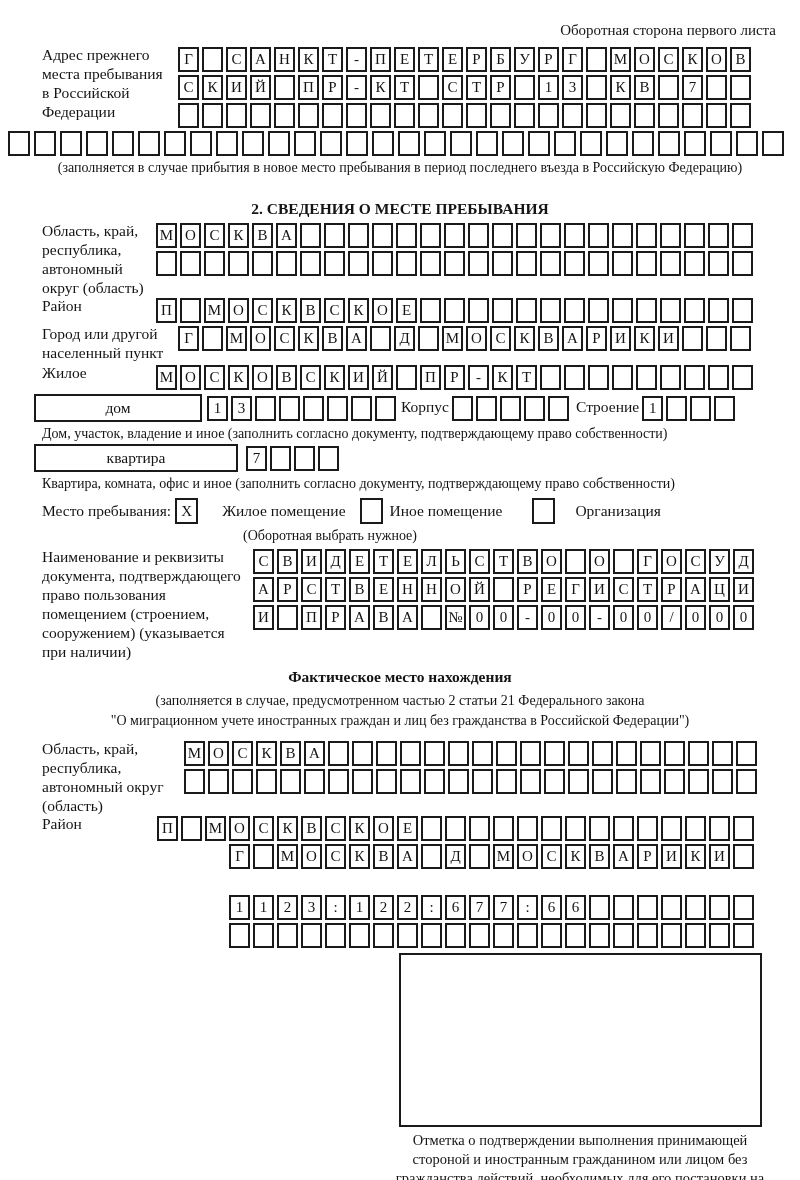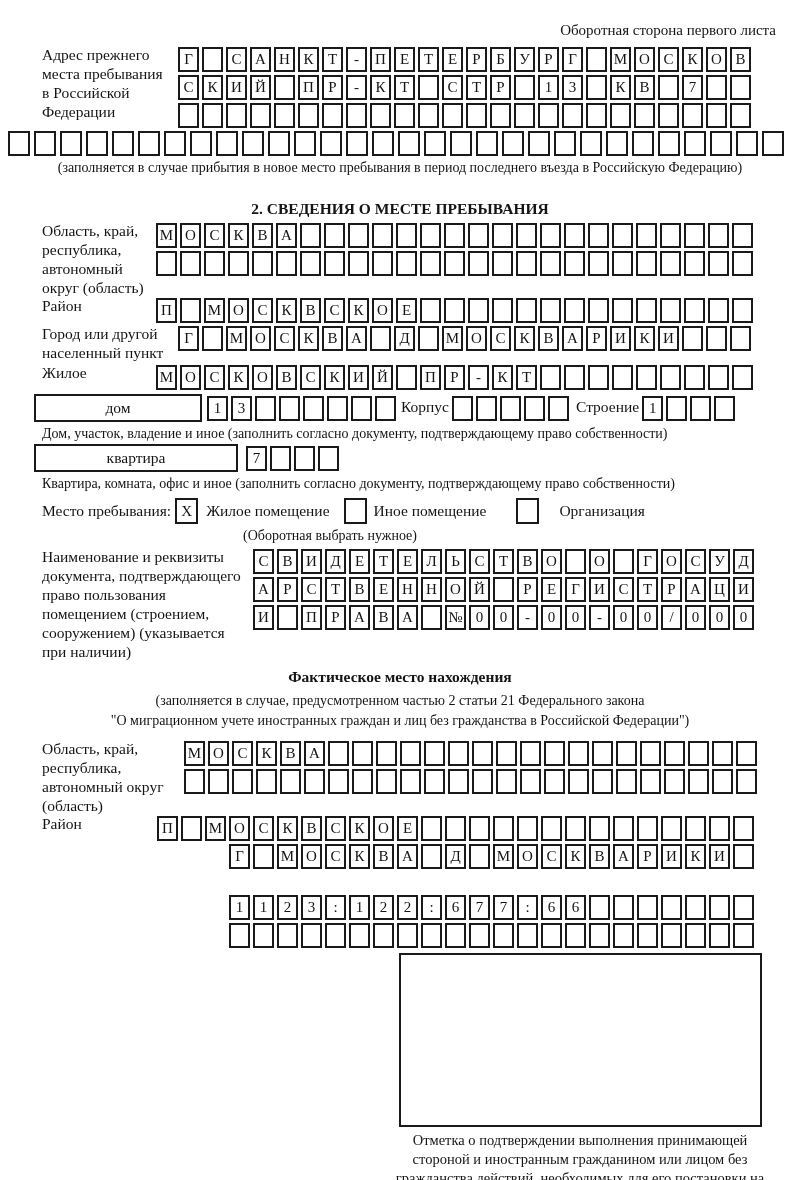--- a/index.html
+++ b/index.html
@@ -348,21 +348,21 @@
       <div class="cell"></div>
       <div class="cell"></div>
       <div class="cell"></div>
     </div>
 </div>
 <div class="note" style="margin-left:42px">Квартира, комната, офис и иное (заполнить согласно документу, подтверждающему право собственности)</div>
 
 <div class="checkrow" style="margin-top:6px">
   <span>Место пребывания:</span>
   <div class="cbox" style="margin-left:4px">X</div>
-  <span style="margin-left:8px">Жилое помещение</span>
+  <span style="margin-left:24px">Жилое помещение</span>
   <div class="cbox" style="margin-left:14px"></div>
   <span style="margin-left:7px">Иное помещение</span>
   <div class="cbox" style="margin-left:30px"></div>
   <span style="margin-left:20px">Организация</span>
 </div>
 <div class="note" style="margin-left:243px">(Оборотная выбрать нужное)</div>
 
 <div class="frow" style="margin-top:5px">
   <div class="lbl" style="left:42px;width:210px">Наименование и реквизиты документа, подтверждающего право пользования помещением (строением, сооружением) (указывается при наличии)</div>
   <div class="stack" style="margin-left:253px">

